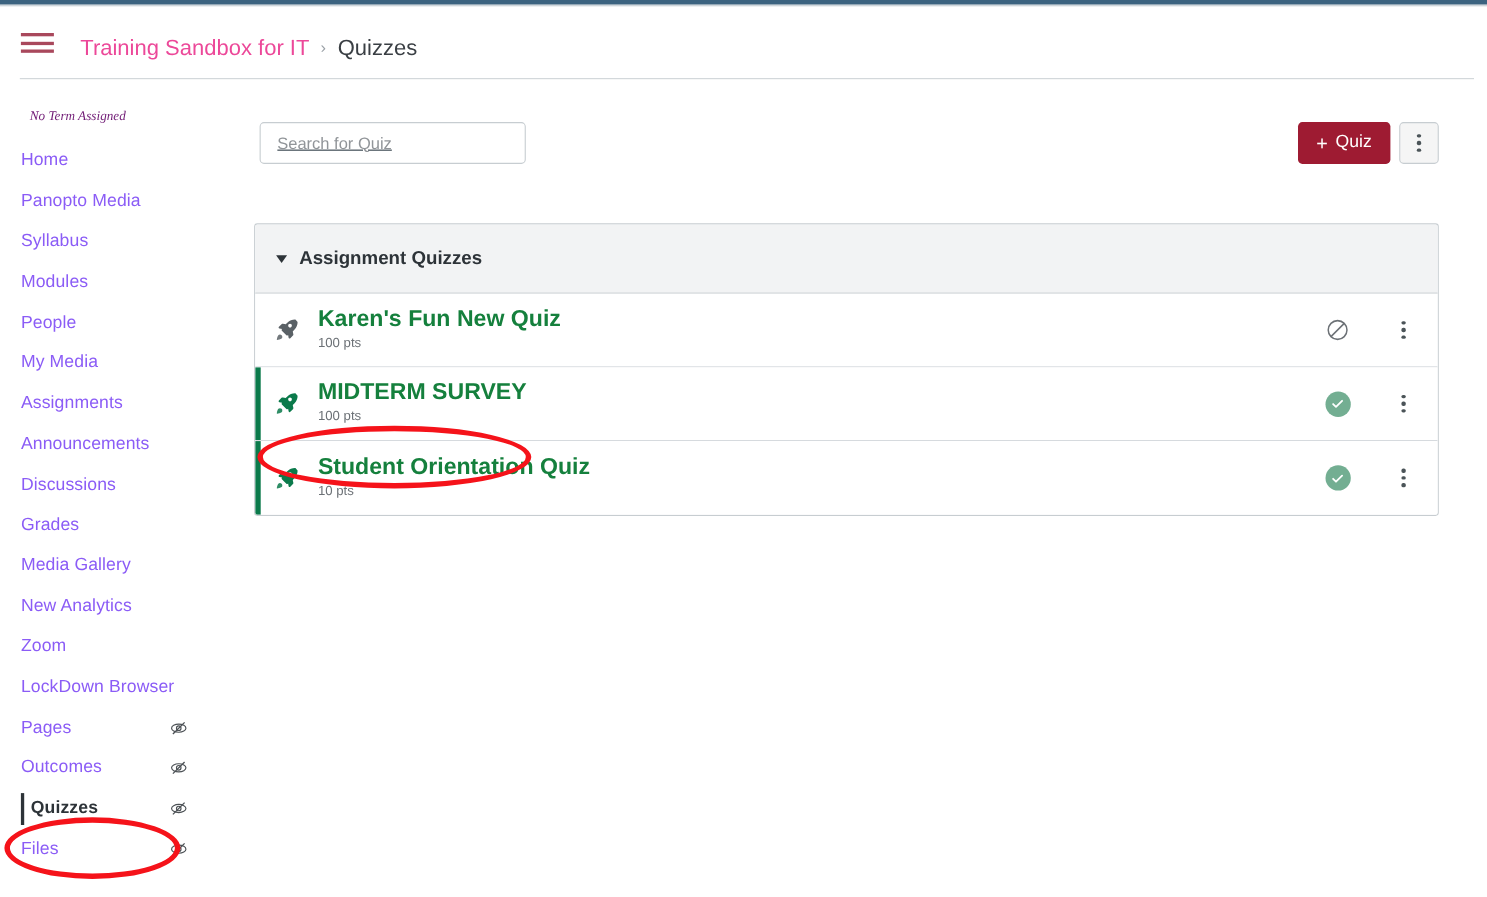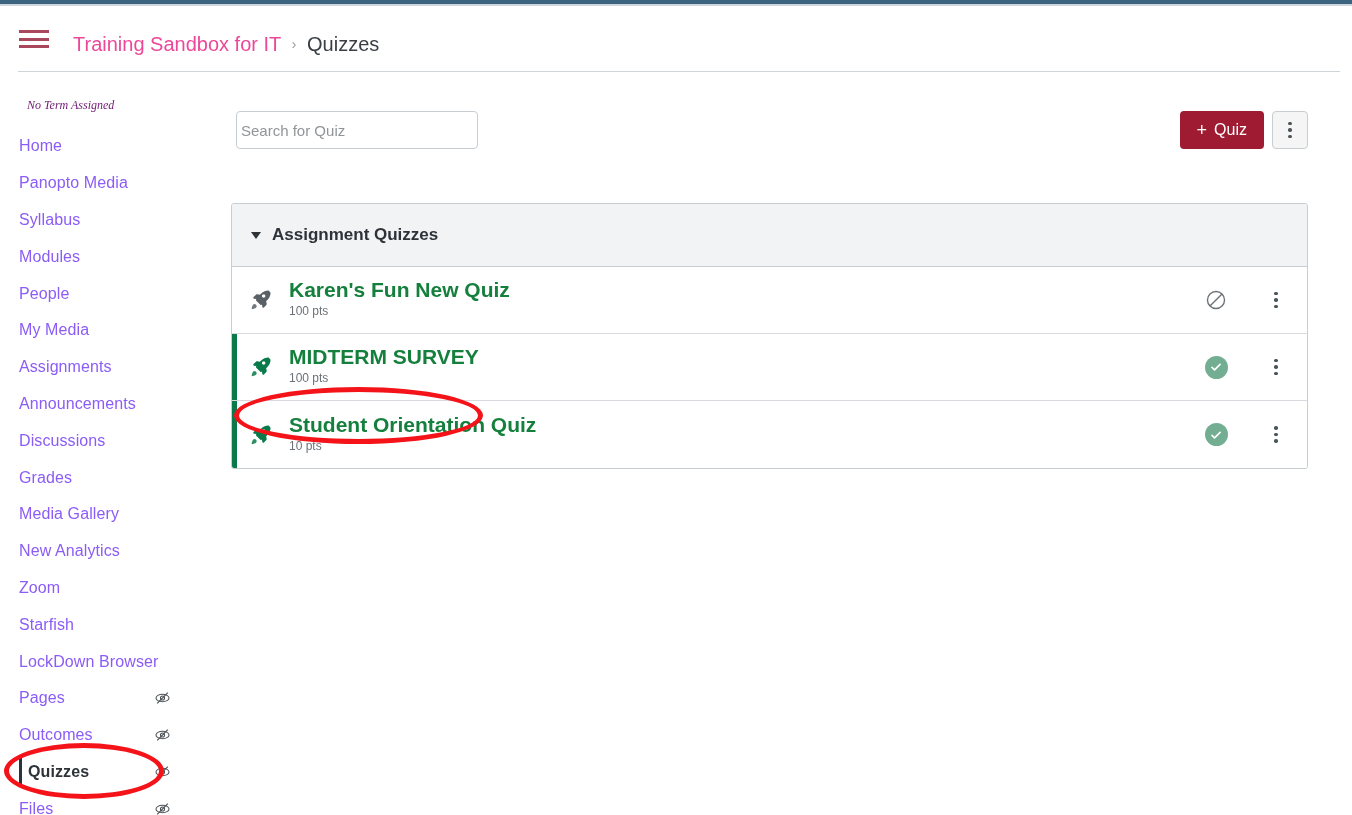--- a/index.html
+++ b/index.html
@@ -76,21 +76,21 @@
     width:17px; height:17px; opacity:.85;
   }
 
   
   .content { position:absolute; left:230px; top:90px; width:1122px; height:725px; }
 
   .search-box {
     position:absolute; left:6px; top:21px; width:242px; height:38px;
     border:1px solid #c7cdd1; border-radius:4px; background:#fff;
     font-family:"Liberation Sans", sans-serif; font-size:15px; color:#2d3b45;
-    padding:0 4px; outline:none;
+    padding:0 15px; outline:none;text-decoration:underline;
   }
   .search-box::placeholder { color:#919599; }
 
   .btn-row { position:absolute; right:44px; top:21px; display:flex; gap:8px; align-items:flex-start; }
   .btn-primary {
     height:38px; min-width:80px; padding:0 17px;
     background:#9e1b32; color:#fff; border:none; border-radius:4px;
     font-family:"Liberation Sans", sans-serif; font-size:16px;
     display:flex; align-items:center; gap:7px; cursor:pointer;
   }
@@ -206,23 +206,20 @@
         <div class="nav-item">
           <span class="nav-label">Media Gallery</span>
         </div>
         <div class="nav-item">
           <span class="nav-label">New Analytics</span>
         </div>
         <div class="nav-item">
           <span class="nav-label">Zoom</span>
         </div>
         <div class="nav-item">
-          <span class="nav-label">Starfish</span>
-        </div>
-        <div class="nav-item">
           <span class="nav-label">LockDown Browser</span>
         </div>
         <div class="nav-item">
           <span class="nav-label">Pages</span>
           <span class="eye-off"><svg viewBox="0 0 24 24" width="17" height="17">
               <ellipse cx="12" cy="12" rx="9.2" ry="5.2" fill="none" stroke="#2d3338" stroke-width="1.5"></ellipse>
               <circle cx="12" cy="12" r="2.9" fill="none" stroke="#2d3338" stroke-width="1.5"></circle>
               <line x1="4.5" y1="19.5" x2="19.5" y2="4.5" stroke="#2d3338" stroke-width="1.7"></line>
             </svg></span>
         </div>

